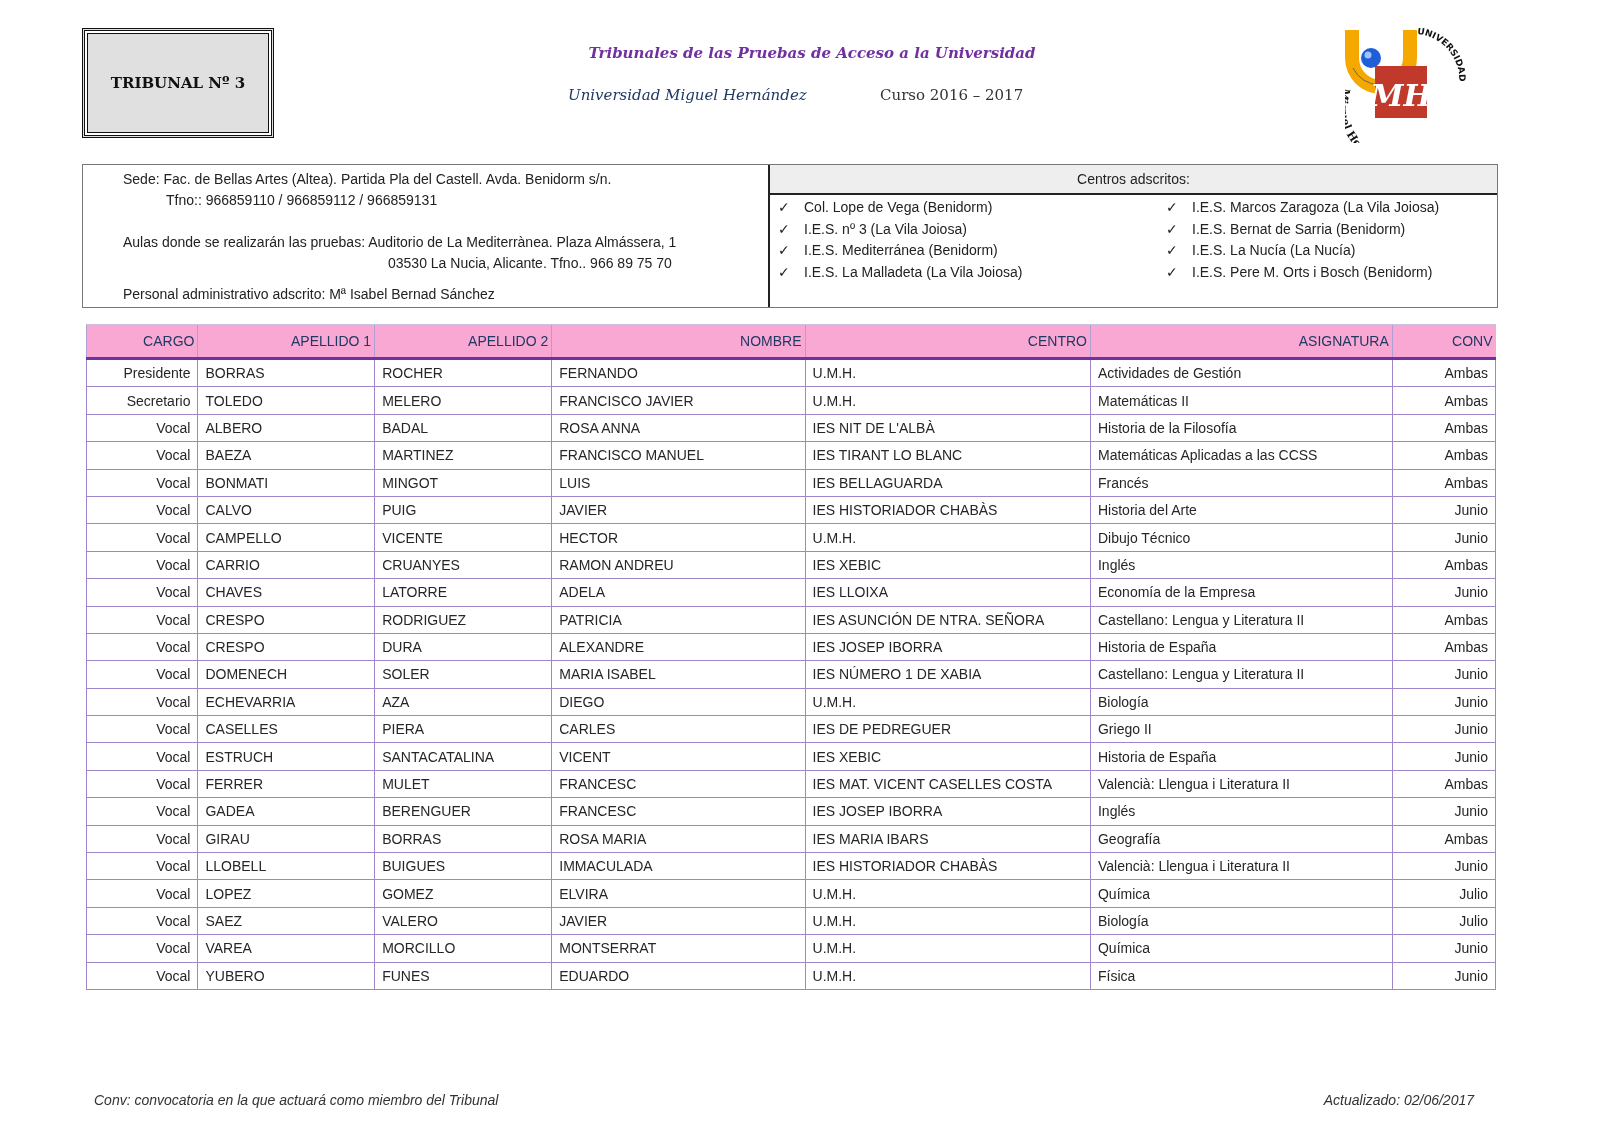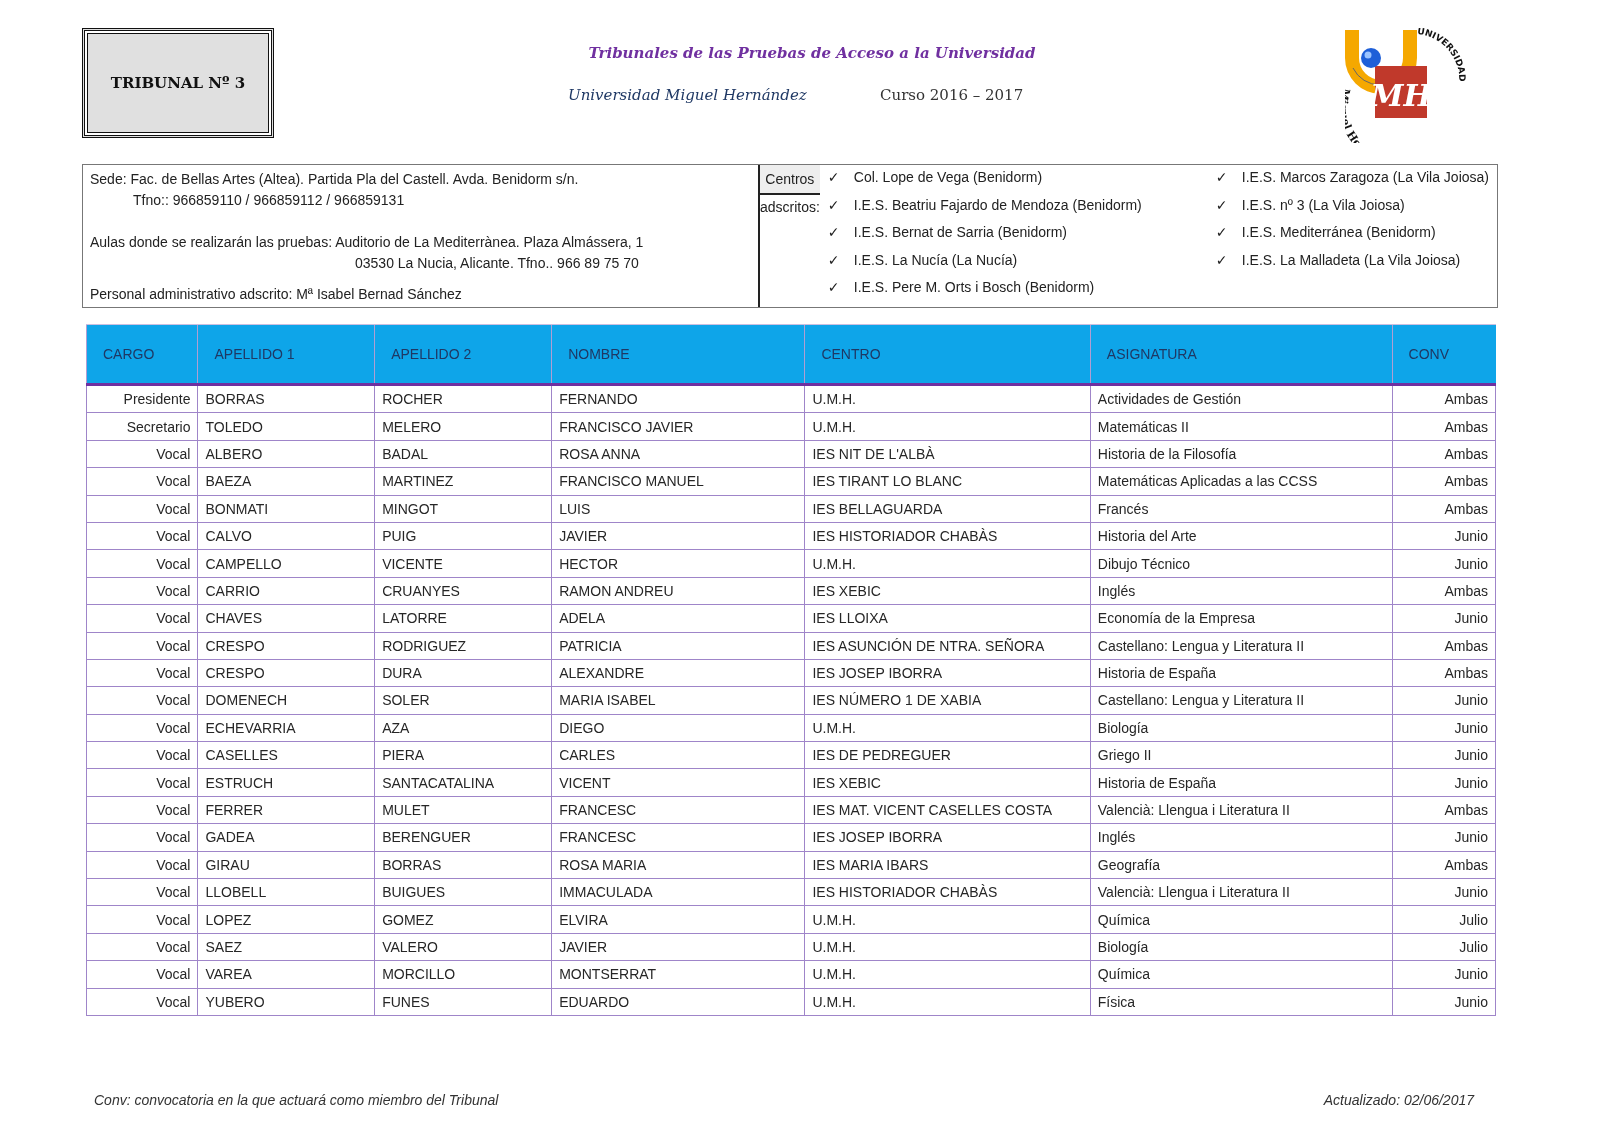--- a/index.html
+++ b/index.html
@@ -13,32 +13,32 @@
     font-family:"DejaVu Serif", "Liberation Serif", serif; font-style:italic; font-weight:bold;
     font-size:15px; color:#7030a0; }
   .subtitle { position:absolute; left:568px; top:86px; font-family:"DejaVu Serif", "Liberation Serif", serif;
     font-style:italic; font-size:15px; color:#1f3864; }
   .curso { position:absolute; left:880px; top:86px; font-family:"DejaVu Serif", "Liberation Serif", serif;
     font-size:15px; color:#333; }
   .logo { position:absolute; left:1345px; top:28px; width:130px; height:115px; }
 
   .info { position:absolute; left:82px; top:164px; width:1416px; height:144px; border:1px solid #777; box-sizing:border-box; display:flex; }
   .info-left { width:687px; border-right:2px solid #222; padding:4px 7px; box-sizing:border-box; font-size:14px; line-height:21px; color:#222; position:relative; }
-  .info-left div { white-space:nowrap; }
+  .info-left div { white-space:nowrap;margin-left:33px; }
   .indent1 { padding-left:43px; }
   .indent2 { padding-left:265px; }
-  .info-right { flex:1; display:flex; flex-direction:row; }
+  .info-right { flex:1; display:flex; flex-direction:column; }
   .centros-head { height:28px; background:#eeeeee; border-bottom:2px solid #222; text-align:center; font-size:14px; line-height:28px; color:#222; }
   .centros-grid { display:grid; grid-template-columns: 388px 1fr; padding:2px 8px; font-size:14px; line-height:21.5px; color:#222; }
   .centro-item { white-space:nowrap; }
   .check { display:inline-block; width:26px; font-size:14px; }
 
   table.main { position:absolute; left:86px; top:324px; width:1410px; border-collapse:collapse; font-size:14px; color:#262626; }
-  table.main th { background:#0ea5e9; color:#1f3864; font-weight:normal; height:26px; border-left:1px solid #b19ed3; border-top:1px solid #cbbfe0;
-    border-bottom:3px solid #7030a0; text-align:left; padding:16px; }
+  table.main th { background:#f9a8d4; color:#1f3864; font-weight:normal; height:26px; border-left:1px solid #b19ed3; border-top:1px solid #cbbfe0;
+    border-bottom:3px solid #7030a0; text-align:right; padding:3px; }
   table.main td { height:26.4px; border:1px solid #9f85c9; padding:0 7px; white-space:nowrap; }
   table.main td.c { text-align:right; }
   .col-cargo{width:112px}.col-ap1{width:178px}.col-ap2{width:178px}.col-nom{width:255px}.col-cen{width:286px}.col-asig{width:303px}.col-conv{width:104px}
 
   .foot-left { position:absolute; left:94px; top:1092px; font-style:italic; font-size:14px; color:#333; }
   .foot-right { position:absolute; right:126px; top:1092px; font-style:italic; font-size:14px; color:#333; }
 </style>
 </head>
 <body>
 
@@ -73,21 +73,20 @@
     <div>Aulas donde se realizarán las pruebas: Auditorio de La Mediterrànea. Plaza Almássera, 1</div>
     <div class="indent2">03530 La Nucia, Alicante. Tfno.. 966 89 75 70</div>
     <div style="height:10px"></div>
     <div>Personal administrativo adscrito: Mª Isabel Bernad Sánchez</div>
   </div>
   <div class="info-right">
     <div class="centros-head">Centros adscritos:</div>
     <div class="centros-grid" id="centros-grid">
         <div class="centro-item"><span class="check">✓</span><span>Col. Lope de Vega (Benidorm)</span></div>
         <div class="centro-item"><span class="check">✓</span><span>I.E.S. Marcos Zaragoza (La Vila Joiosa)</span></div>
-        <div class="centro-item"><span class="check">✓</span><span>I.E.S. Beatriu Fajardo de Mendoza (Benidorm)</span></div>
         <div class="centro-item"><span class="check">✓</span><span>I.E.S. nº 3 (La Vila Joiosa)</span></div>
         <div class="centro-item"><span class="check">✓</span><span>I.E.S. Bernat de Sarria (Benidorm)</span></div>
         <div class="centro-item"><span class="check">✓</span><span>I.E.S. Mediterránea (Benidorm)</span></div>
         <div class="centro-item"><span class="check">✓</span><span>I.E.S. La Nucía (La Nucía)</span></div>
         <div class="centro-item"><span class="check">✓</span><span>I.E.S. La Malladeta (La Vila Joiosa)</span></div>
         <div class="centro-item"><span class="check">✓</span><span>I.E.S. Pere M. Orts i Bosch (Benidorm)</span></div>
       </div>
   </div>
 </div>
 

